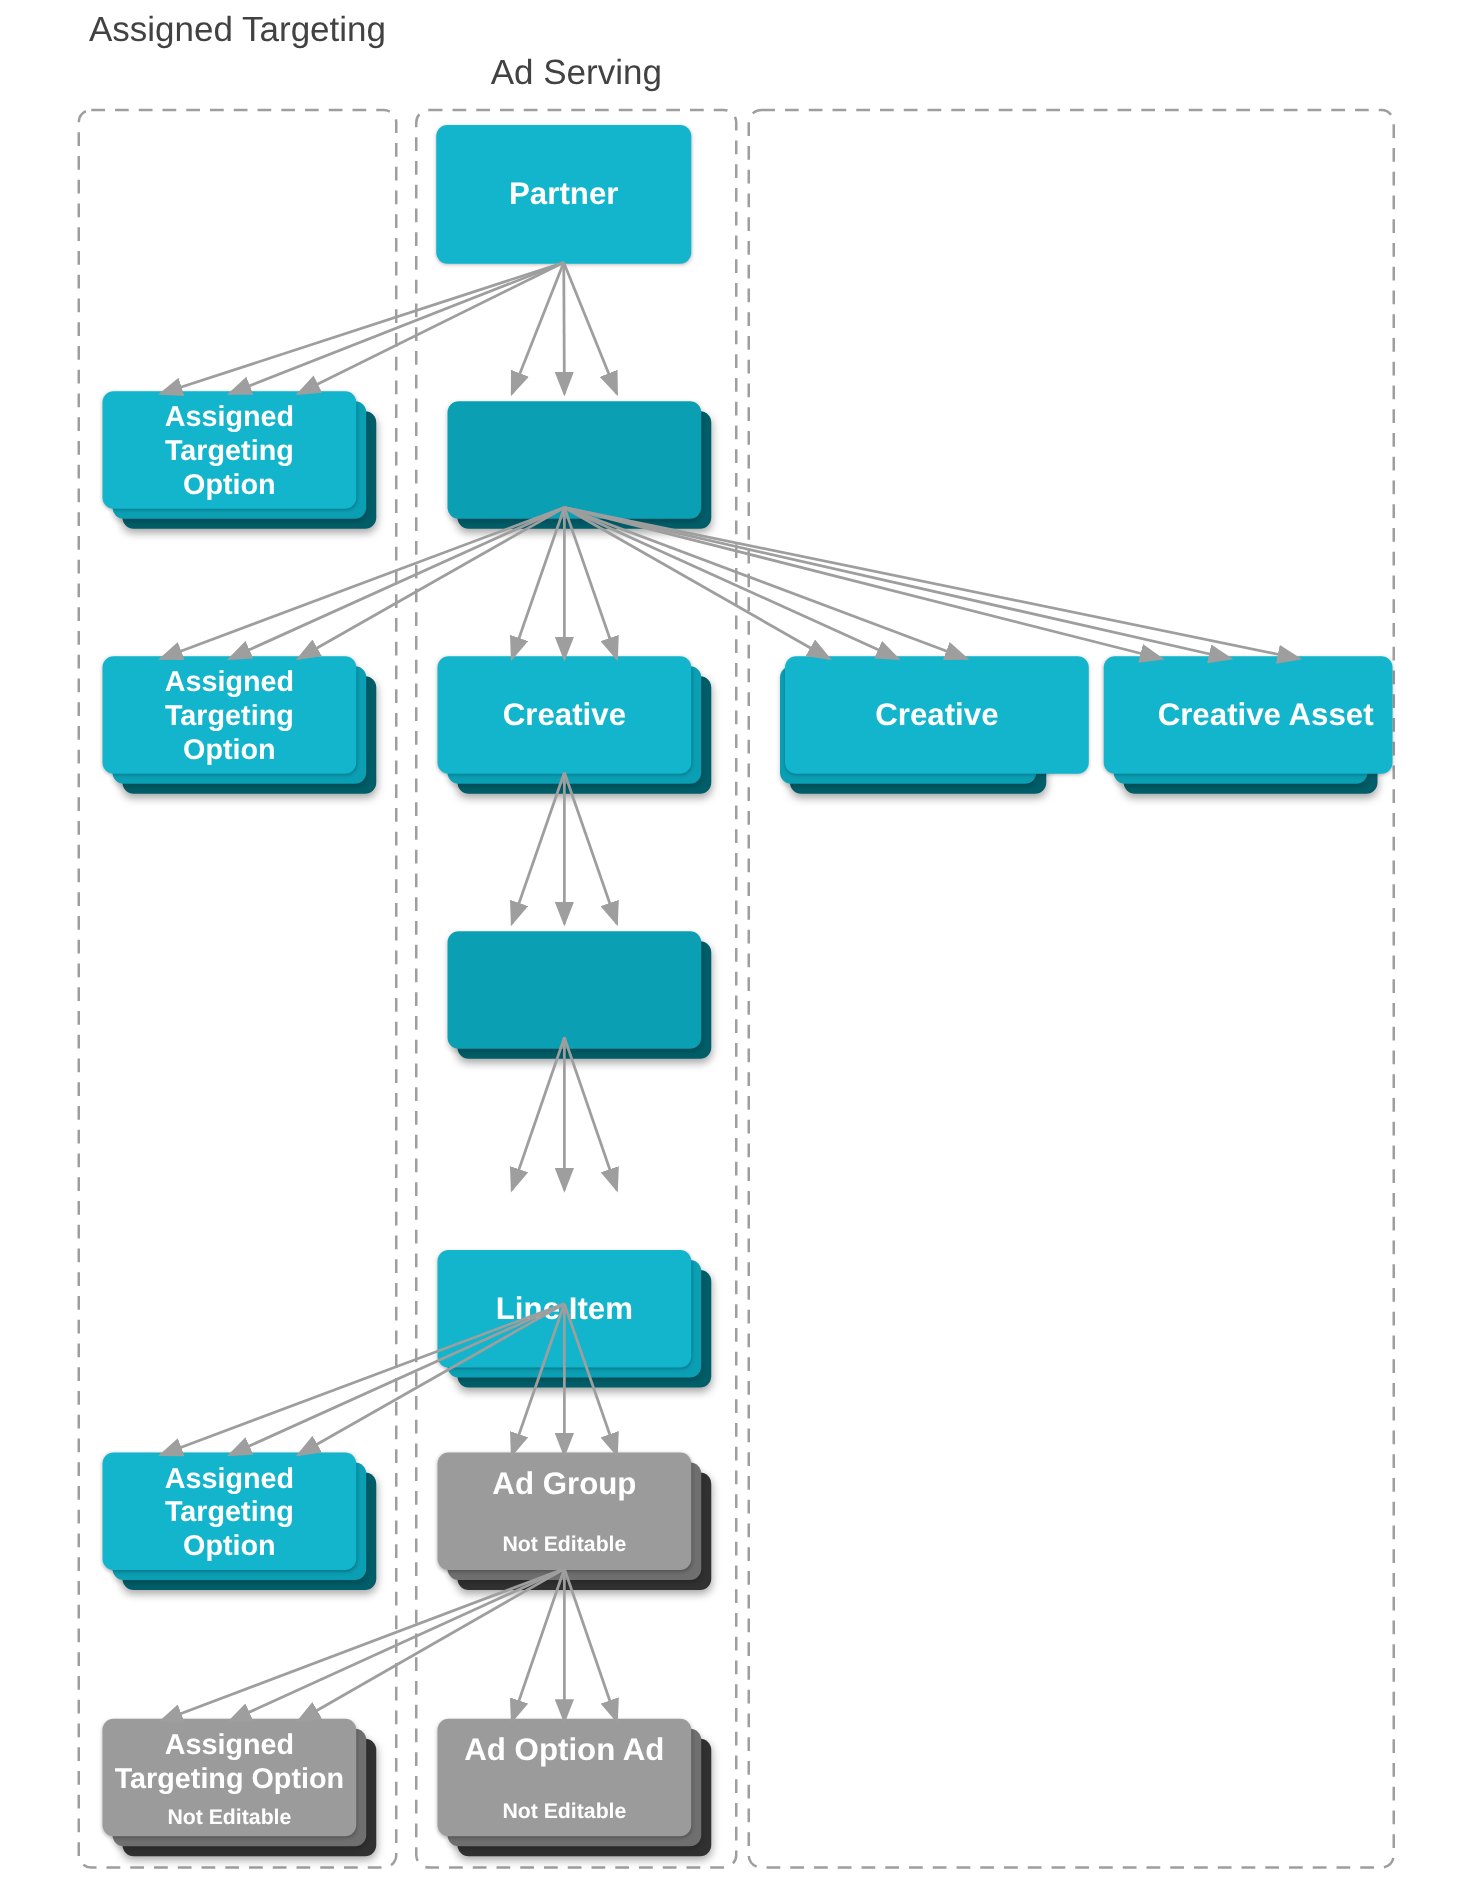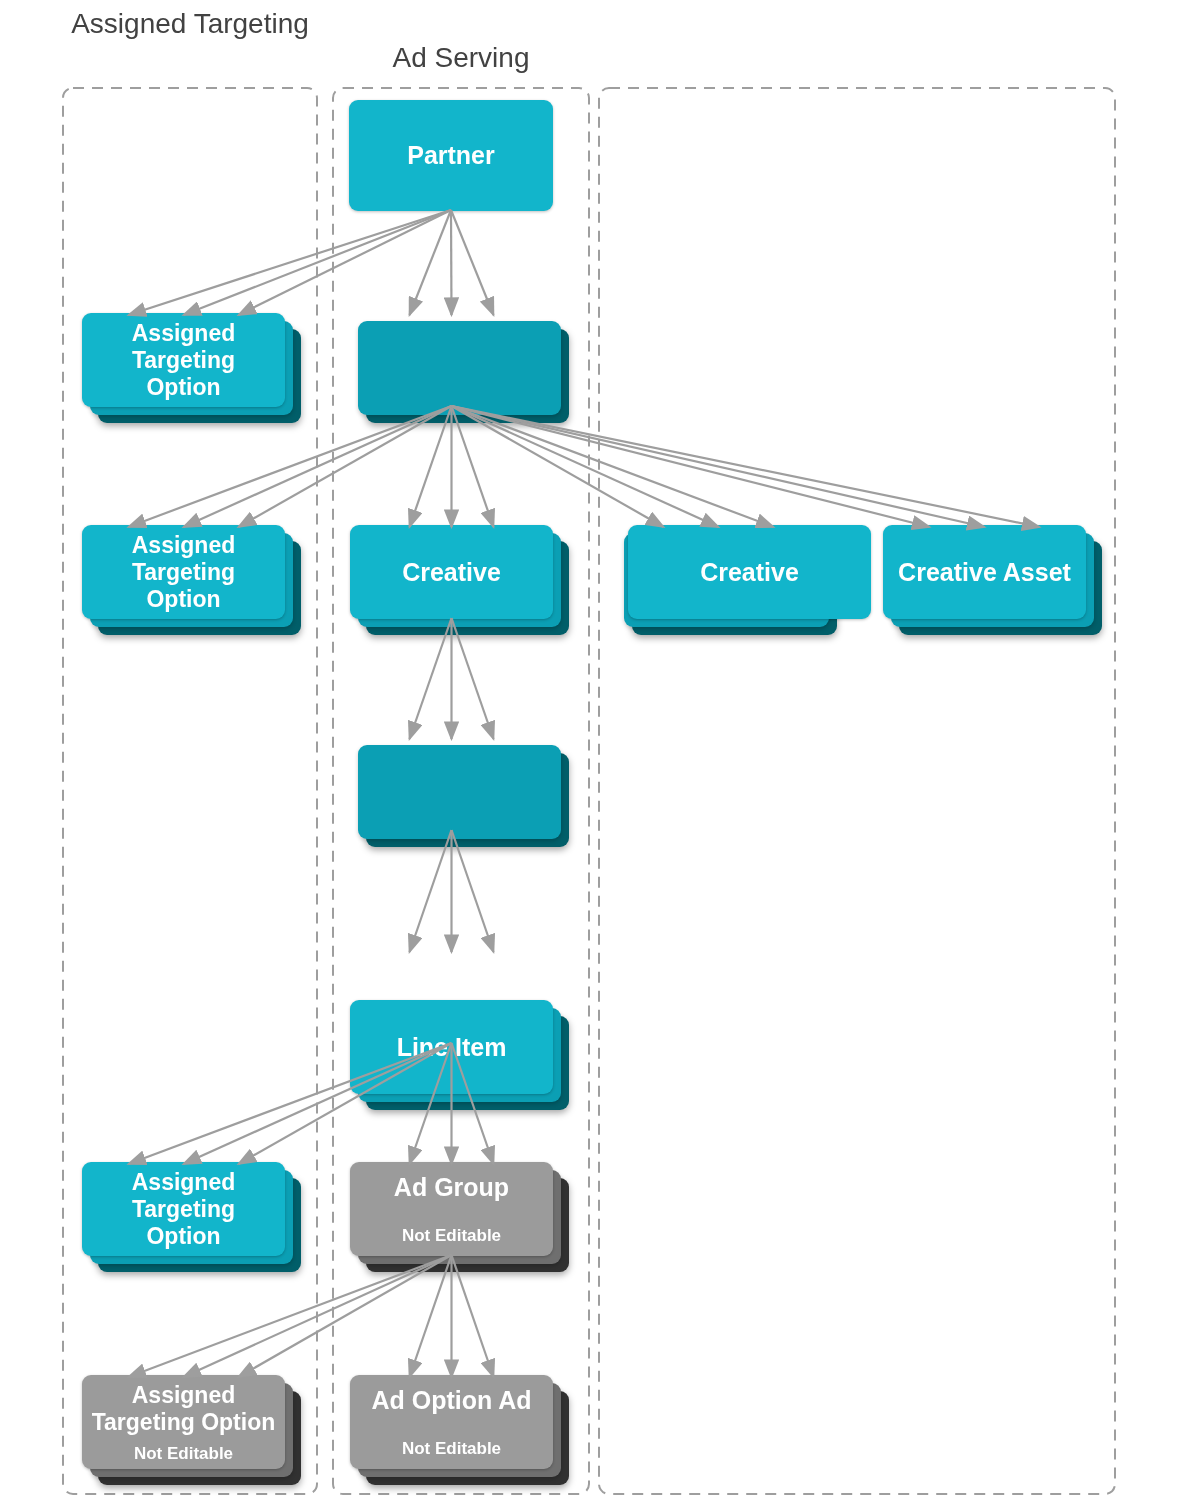--- a/index.html
+++ b/index.html
@@ -121,21 +121,21 @@
       <div class="node" style="left: 616px; top: 525px; width: 221px; height: 110px;">
         <div class="layer back" style="left: 16px; top: 16px; width: 205px; height: 94px; background: rgb(1, 94, 105);"></div>
         <div class="layer mid" style="left: 8px; top: 8px; width: 205px; height: 94px; background: rgb(11, 159, 180);"></div>
         <div class="layer face" style="left: 12px; top: 0px; width: 243px; height: 94px; background: rgb(18, 181, 203); color: rgb(255, 255, 255);">
           <div class="face-label">Creative</div>
         </div>
       </div>
       <div class="node" style="left: 883px; top: 525px; width: 219px; height: 110px;">
         <div class="layer back" style="left: 16px; top: 16px; width: 203px; height: 94px; background: rgb(1, 94, 105);"></div>
         <div class="layer mid" style="left: 8px; top: 8px; width: 203px; height: 94px; background: rgb(11, 159, 180);"></div>
-        <div class="layer face" style="left: 0px; top: 0px; width: 203px; height: 94px; background: rgb(18, 181, 203); color: rgb(255, 255, 255);">
+        <div class="layer face" style="left: 0px; top: 0px; width: 203px; height: 94px; background: rgb(18, 181, 203); color: rgb(255, 255, 255); padding-left: 28px;">
           <div class="face-label">Creative Asset</div>
         </div>
       </div>
       <div class="node" style="left: 350px; top: 737px; width: 219px; height: 110px;">
         <div class="layer back" style="left: 16px; top: 16px; width: 203px; height: 94px; background: rgb(1, 94, 105);"></div>
         <div class="layer mid" style="left: 8px; top: 8px; width: 203px; height: 94px; background: rgb(11, 159, 180);"></div>
       </div>
       <div class="node" style="left: 350px; top: 1000px; width: 219px; height: 110px;">
         <div class="layer back" style="left: 16px; top: 16px; width: 203px; height: 94px; background: rgb(1, 94, 105);"></div>
         <div class="layer mid" style="left: 8px; top: 8px; width: 203px; height: 94px; background: rgb(11, 159, 180);"></div>

